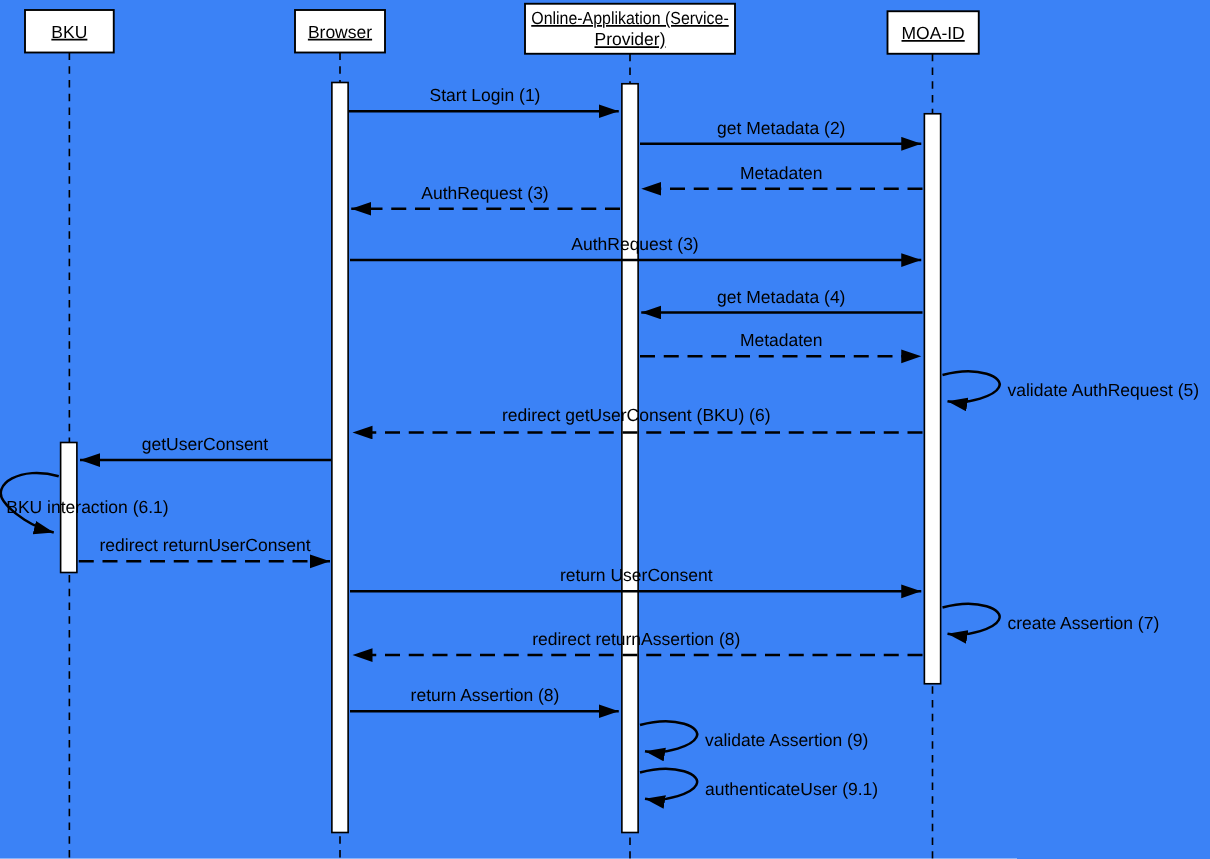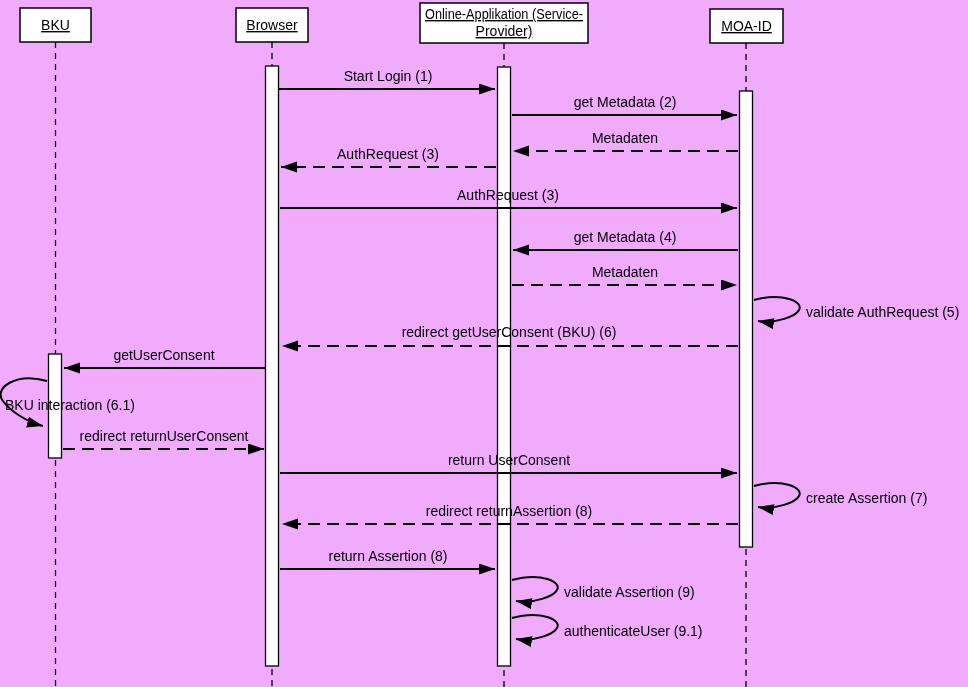--- a/index.html
+++ b/index.html
@@ -1,16 +1,16 @@
 <!DOCTYPE html>
 <html><head>
 <meta charset="utf-8">
 <style>
   html, body { margin: 0; padding: 0; background: #ffffff; }
-  .stage { position: relative; width: 968px; height: 687px; background: #f0abfc; overflow: hidden; }
+  .stage { position: relative; width: 968px; height: 687px; background: #3b82f6; overflow: hidden; }
   svg text {
     font-family: "Liberation Sans", sans-serif;
     font-size: 14px;
     fill: #000000;
   }
   .actor-label { text-decoration: underline; }
   .box  { fill: #ffffff; stroke: #000000; stroke-width: 1.5; }
   .bar  { fill: #ffffff; stroke: #000000; stroke-width: 1.3; }
   .lifeline { stroke: #000000; stroke-width: 1.3; stroke-dasharray: 6 5; fill: none; }
   .msg  { stroke: #000000; stroke-width: 2; fill: none; }

